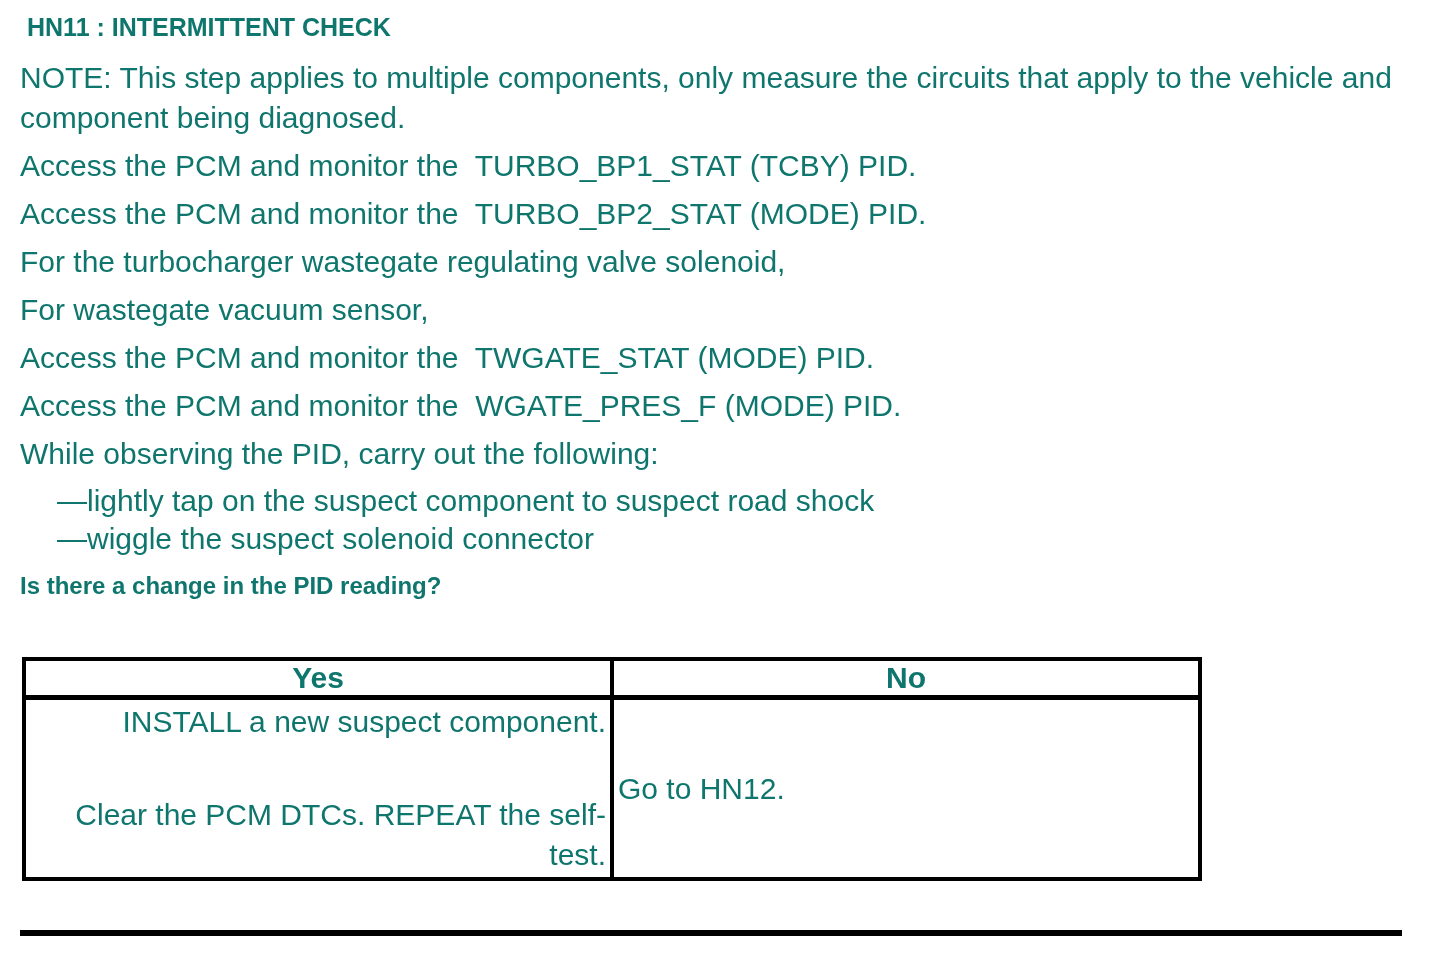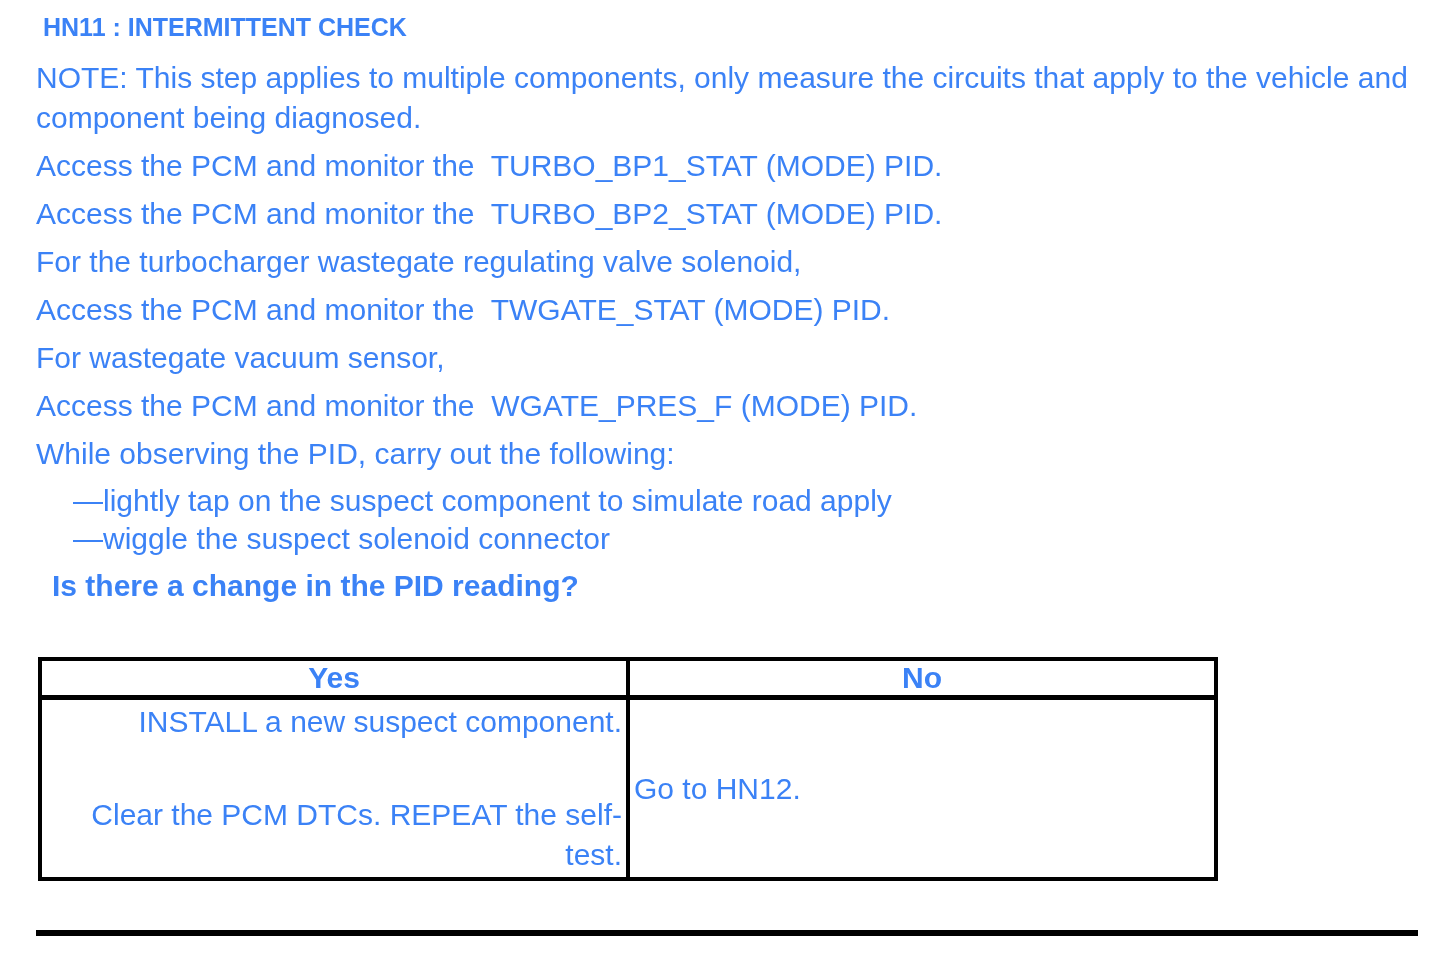--- a/index.html
+++ b/index.html
@@ -5,24 +5,24 @@
   html, body {
     margin: 0;
     padding: 0;
     background: #ffffff;
   }
   .page {
     position: relative;
     width: 1440px;
     height: 964px;
     background: #ffffff;
-    color: #3b82f6;
+    color: #0f766e;
     font-family: "Liberation Sans", "DejaVu Sans", sans-serif;
     box-sizing: border-box;
-    padding: 10px 20px 0 36px;
+    padding: 10px 20px 0 20px;
     overflow: hidden;
   }
   .doc-title {
     font-size: 25px;
     font-weight: bold;
     line-height: 30px;
     margin: 2px 0 16px 7px;
   }
   .para {
     font-size: 30px;
@@ -34,24 +34,24 @@
   .bullet-block {
     margin: 0 0 8px 0;
   }
   .bullet-line {
     font-size: 30px;
     line-height: 38px;
     padding-left: 37px;
     white-space: pre-wrap;
   }
   .question {
-    font-size: 30px;
+    font-size: 24px;
     font-weight: bold;
     line-height: 40px;
-    margin: 8px 0 0 16px;
+    margin: 8px 0 0 0;
   }
   .decision-table {
     border-collapse: collapse;
     table-layout: fixed;
     width: 1180px;
     margin: 51px 0 0 2px;
   }
   .decision-table th,
   .decision-table td {
     border: 4px solid #000000;
@@ -91,30 +91,30 @@
   }
 </style>
 </head>
 <body>
 
 <div class="page">
 
   <div class="doc-title">HN11 : INTERMITTENT CHECK</div>
 
   <div class="para">NOTE: This step applies to multiple components, only measure the circuits that apply to the vehicle and component being diagnosed.</div>
-  <div class="para">Access the PCM and monitor the  TURBO_BP1_STAT (MODE) PID.</div>
+  <div class="para">Access the PCM and monitor the  TURBO_BP1_STAT (TCBY) PID.</div>
   <div class="para">Access the PCM and monitor the  TURBO_BP2_STAT (MODE) PID.</div>
   <div class="para">For the turbocharger wastegate regulating valve solenoid,</div>
+  <div class="para">For wastegate vacuum sensor,</div>
   <div class="para">Access the PCM and monitor the  TWGATE_STAT (MODE) PID.</div>
-  <div class="para">For wastegate vacuum sensor,</div>
   <div class="para">Access the PCM and monitor the  WGATE_PRES_F (MODE) PID.</div>
   <div class="para">While observing the PID, carry out the following:</div>
 
   <div class="bullet-block">
-    <div class="bullet-line">—lightly tap on the suspect component to simulate road apply</div>
+    <div class="bullet-line">—lightly tap on the suspect component to suspect road shock</div>
     <div class="bullet-line">—wiggle the suspect solenoid connector</div>
   </div>
 
   <div class="question">Is there a change in the PID reading?</div>
 
   <table class="decision-table">
     <thead>
       <tr>
         <th>Yes</th>
         <th>No</th>

